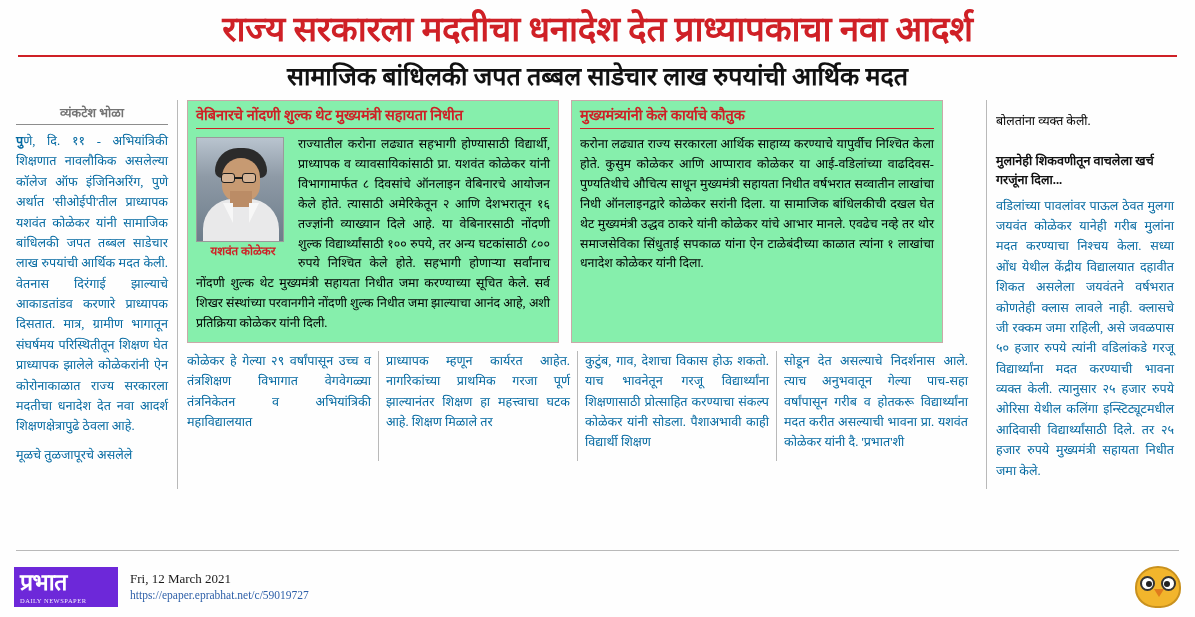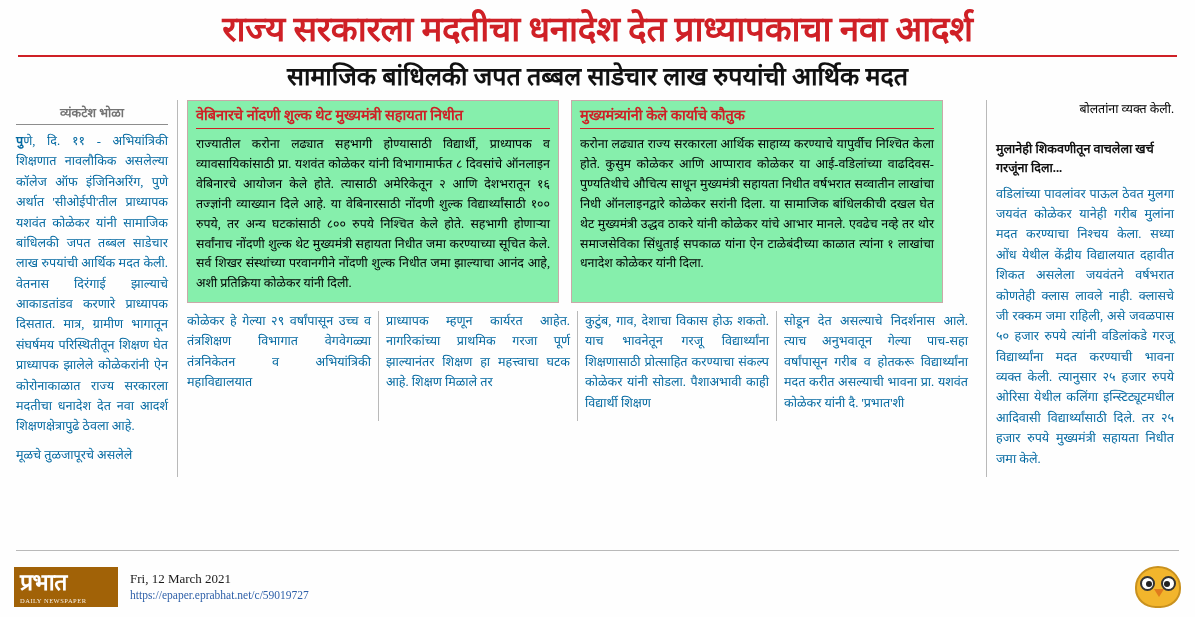--- a/index.html
+++ b/index.html
@@ -170,21 +170,21 @@
   
   .bottom-sep {
     position: absolute; left: 16px; right: 16px; bottom: 66px;
     height: 1px; background: #b9b9b9;
   }
   .footer {
     position: absolute; left: 0; right: 0; bottom: 0; height: 60px;
     display: flex; align-items: center; padding: 0 14px;
   }
   .logo {
-    width: 104px; height: 40px; background: #a16207; color: #fff;
+    width: 104px; height: 40px; background: #6d28d9; color: #fff;
     display: flex; flex-direction: column; justify-content: center;
     padding-left: 6px; margin-right: 12px; position: relative;
   }
   .logo .lg-main { font-weight: bold; font-size: 23px; line-height: 1; letter-spacing: -0.5px; }
   .logo .lg-sub { font-size: 6.5px; letter-spacing: .5px; margin-top: 3px; opacity: .9; }
   .footer-text { line-height: 1.35; }
   .footer-date { font-size: 13px; color: #1a1a1a; }
   .footer-url { font-size: 11.5px; color: #2d5fa8; }
   .owl {
     margin-left: auto; width: 46px; height: 42px; position: relative;
@@ -209,21 +209,21 @@
     border-left: 5px solid transparent; border-right: 5px solid transparent; border-top: 8px solid #e07b1d;
   }
 
   
   .teaser-head {
     font-weight: bold; font-size: 12.6px; line-height: 1.5; color: #111; text-align: left;
     margin-bottom: 6px;
     margin-top: 20px;
   }
   .small-top { font-size: 12.4px; line-height: 1.6; text-align: justify; margin: 0 0 5px 0; }
-  .ctr { text-align: right; }
+  .ctr { text-align: left; margin-top: 12px; }
 </style>
 </head>
 <body>
 
 <div id="page">
 
   <div class="headline-wrap">
     <div class="headline-main">राज्य सरकारला मदतीचा धनादेश देत प्राध्यापकाचा नवा आदर्श</div>
     <div class="headline-rule"></div>
     <div class="headline-sub">सामाजिक बांधिलकी जपत तब्बल साडेचार लाख रुपयांची आर्थिक मदत</div>
@@ -240,20 +240,34 @@
 
     <div class="vrule"></div>
 
     <div class="col col-mid">
 
       <div class="mid-boxes">
 
         <div class="story-box b1">
           <div class="story-head">वेबिनारचे नोंदणी शुल्क थेट मुख्यमंत्री सहायता निधीत</div>
           <div class="story-body">
+            <div class="photo-wrap">
+              <div class="photo">
+                <div class="hair"></div>
+                <div class="face"></div>
+                <div class="body"></div>
+                <div class="neck"></div>
+                <div class="collar-l"></div>
+                <div class="collar-r"></div>
+                <div class="glass-l"></div>
+                <div class="glass-r"></div>
+                <div class="bridge"></div>
+              </div>
+              <div class="photo-cap">यशवंत कोळेकर</div>
+            </div>
             <span>राज्यातील करोना लढ्यात सहभागी होण्यासाठी विद्यार्थी, प्राध्यापक व व्यावसायिकांसाठी प्रा. यशवंत कोळेकर यांनी विभागामार्फत ८ दिवसांचे ऑनलाइन वेबिनारचे आयोजन केले होते. त्यासाठी अमेरिकेतून २ आणि देशभरातून १६ तज्ज्ञांनी व्याख्यान दिले आहे. या वेबिनारसाठी नोंदणी शुल्क विद्यार्थ्यांसाठी १०० रुपये, तर अन्य घटकांसाठी ८०० रुपये निश्चित केले होते. सहभागी होणाऱ्या सर्वांनाच नोंदणी शुल्क थेट मुख्यमंत्री सहायता निधीत जमा करण्याच्या सूचित केले. सर्व शिखर संस्थांच्या परवानगीने नोंदणी शुल्क निधीत जमा झाल्याचा आनंद आहे, अशी प्रतिक्रिया कोळेकर यांनी दिली.</span>
           </div>
         </div>
 
         <div class="story-box b2">
           <div class="story-head">मुख्यमंत्र्यांनी केले कार्याचे कौतुक</div>
           <div class="story-body">करोना लढ्यात राज्य सरकारला आर्थिक साहाय्य करण्याचे यापुर्वीच निश्चित केला होते. कुसुम कोळेकर आणि आप्पाराव कोळेकर या आई-वडिलांच्या वाढदिवस-पुण्यतिथीचे औचित्य साधून मुख्यमंत्री सहायता निधीत वर्षभरात सव्वातीन लाखांचा निधी ऑनलाइनद्वारे कोळेकर सरांनी दिला. या सामाजिक बांधिलकीची दखल घेत थेट मुख्यमंत्री उद्धव ठाकरे यांनी कोळेकर यांचे आभार मानले. एवढेच नव्हे तर थोर समाजसेविका सिंधुताई सपकाळ यांना ऐन टाळेबंदीच्या काळात त्यांना १ लाखांचा धनादेश कोळेकर यांनी दिला.</div>
         </div>
 
       </div>

